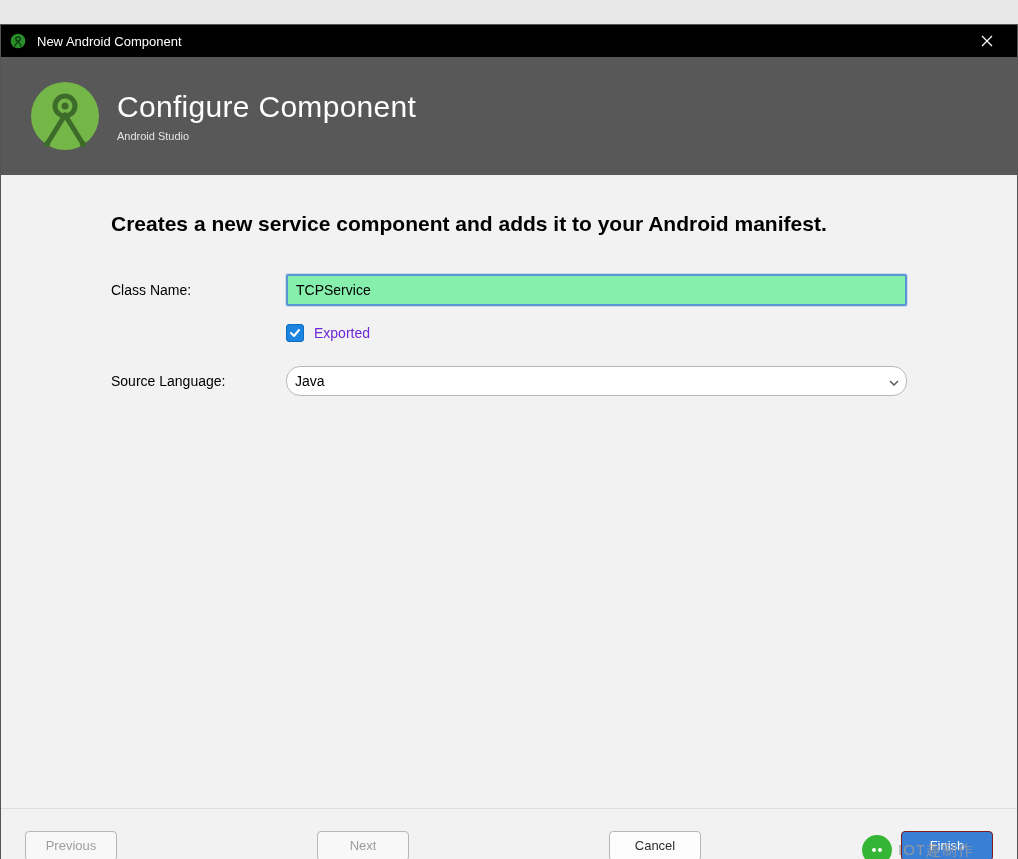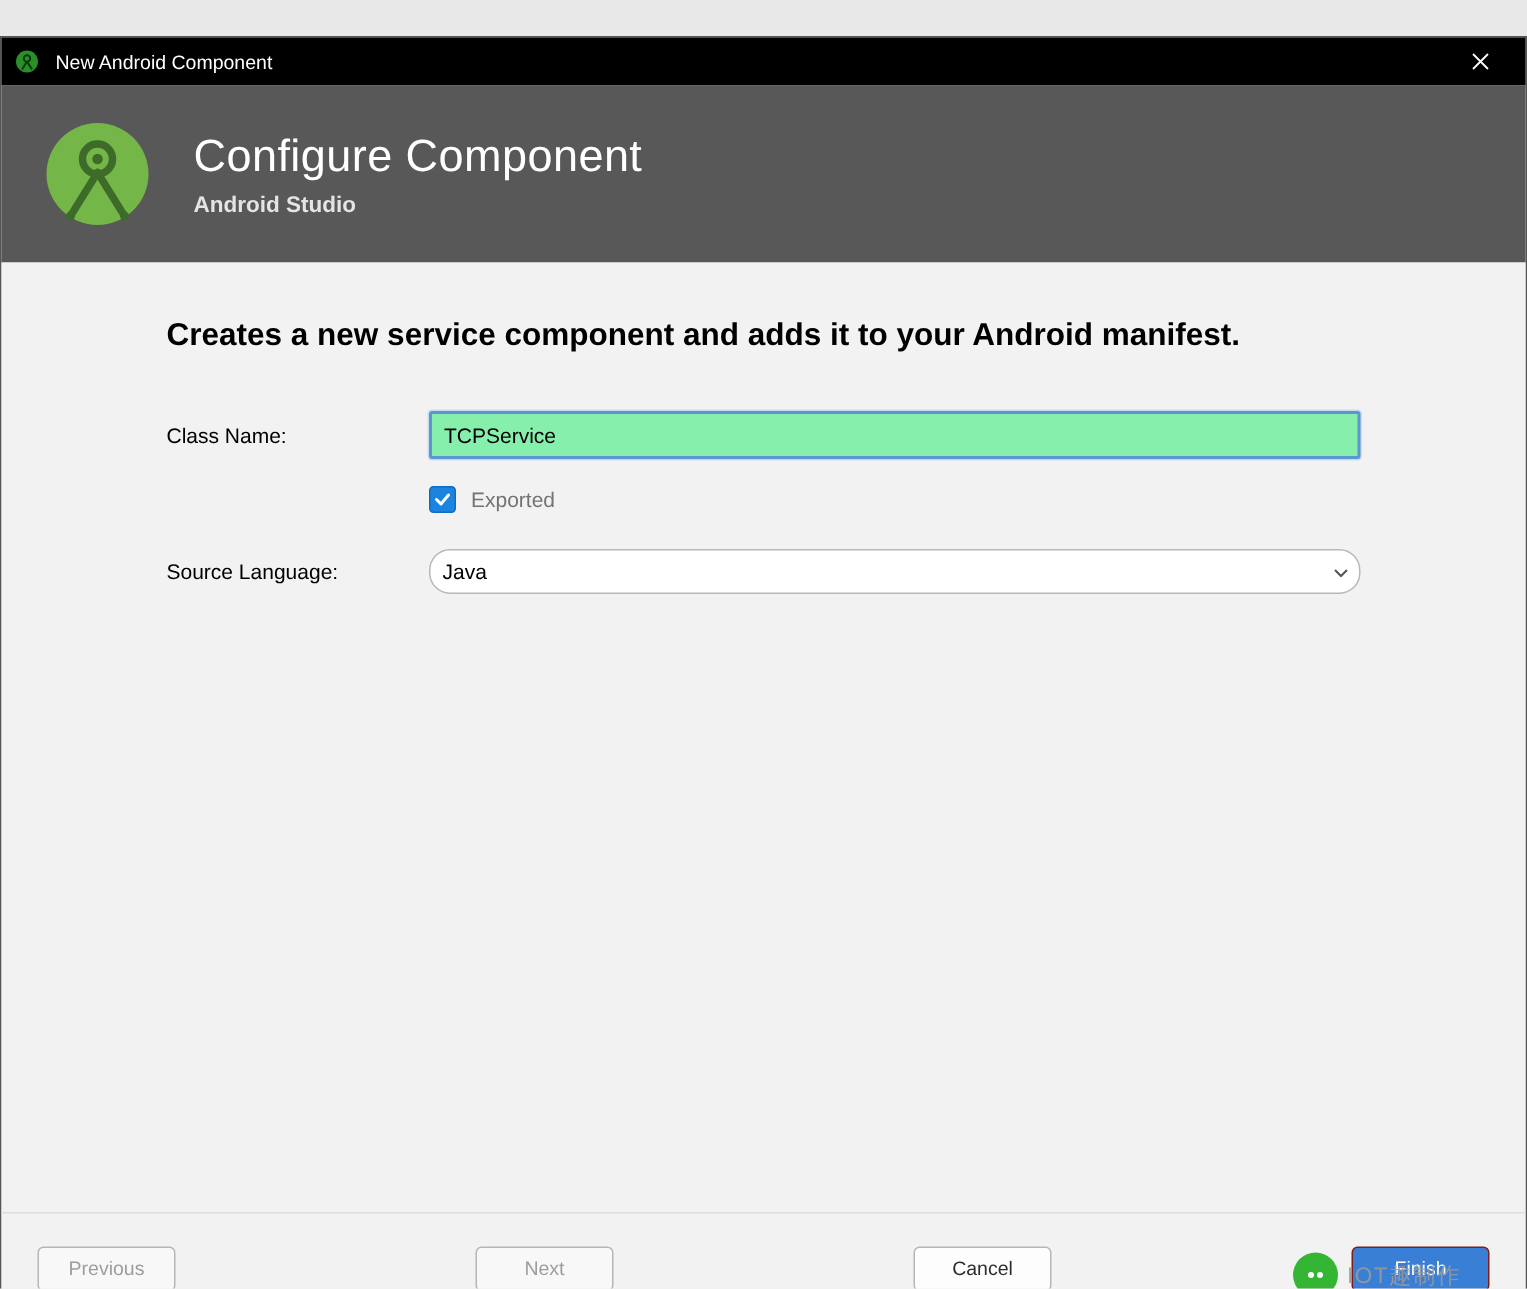--- a/index.html
+++ b/index.html
@@ -8,43 +8,43 @@
   .window { width: 1018px; height: 859px; display: flex; flex-direction: column; background: #f2f2f2; border: 1px solid #555; }
 
   
   .titlebar { height: 32px; background: #000; color: #fff; display: flex; align-items: center; padding: 0 8px; }
   .titlebar .app-icon { width: 18px; height: 18px; margin-right: 10px; display:flex; align-items:center; justify-content:center; }
   .titlebar .title { font-size: 13px; flex: 1; font-weight: 400; }
   .titlebar .close { width: 44px; height: 32px; display:flex; align-items:center; justify-content:center; cursor:pointer; }
   .titlebar .close svg { stroke: #fff; }
 
   
-  .banner { background: #595858; color: #fff; height: 118px; display:flex; align-items:center; padding: 0 28px; gap: 28px; }
+  .banner { background: #595858; color: #fff; height: 118px; display:flex; align-items:center; padding: 0 28px; gap: 16px; }
   .banner .logo { width: 72px; height: 72px; display:flex; align-items:center; justify-content:center; }
   .banner h1 { font-size: 30px; font-weight: 400; letter-spacing: .3px; }
-  .banner .subtitle { font-size: 15px; margin-top: 6px; color: #e4e4e4; font-weight: 700; }
+  .banner .subtitle { font-size: 11px; margin-top: 6px; color: #e4e4e4; font-weight: 400; }
 
   
   .content { flex:1; background:#f2f2f2; padding: 34px 110px 0 110px; overflow:auto; }
   .content .description { font-size: 21px; font-weight: 700; color:#000; line-height:1.4; margin-bottom: 36px; }
 
   .form-row { display:flex; align-items:center; margin-bottom: 18px; }
   .form-row > label { width: 175px; font-size: 14px; color:#000; }
   .form-row .field { flex:1; }
 
   input.text-input {
     width: 100%; height: 32px; border: 2px solid #5a96d6; border-radius: 2px;
     padding: 0 8px; font-size: 14px; background: #86efac; outline: none;
     box-shadow: 0 0 0 1px rgba(90,150,214,.25);
   }
 
   .checkbox-row { display:flex; align-items:center; margin-left:175px; margin-bottom: 14px; gap:10px; }
   .checkbox-row .cb { width:18px; height:18px; background:#1b83e0; border-radius:3px; display:flex; align-items:center; justify-content:center; border:1px solid #0e6cc2; cursor:pointer; }
   .checkbox-row .cb svg { stroke:#fff; }
-  .checkbox-row span { font-size:14px; color:#737373; }
+  .checkbox-row span { font-size:14px; color:#6d28d9; }
 
   .select-wrap { position:relative; width:100%; }
   select.combo {
     width:100%; height:30px; border:1px solid #b8b8b8; border-radius:14px;
     background:#fff; font-size:14px; padding:0 8px; appearance:none; -webkit-appearance:none; cursor:pointer;
   }
   .select-wrap .chevron { position:absolute; right:8px; top:50%; transform:translateY(-50%); pointer-events:none; }
 
   
   .footer { height: 74px; border-top:1px solid #ddd; background:#f2f2f2; display:flex; align-items:center; justify-content:space-between; padding:0 24px; gap:14px; }

